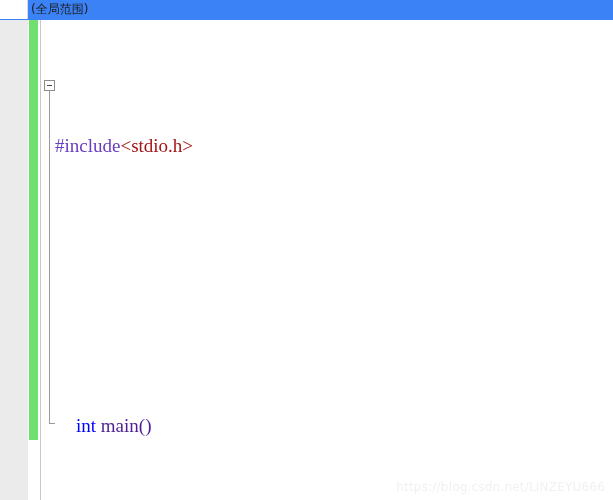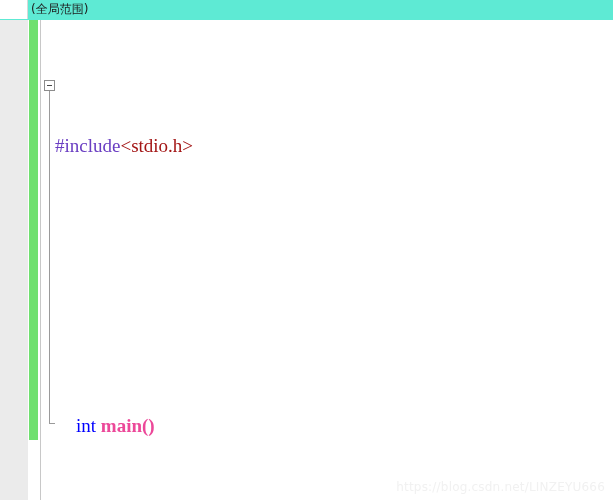--- a/index.html
+++ b/index.html
@@ -13,21 +13,21 @@
     position: relative;
     overflow: hidden;
     font-family: "Liberation Serif", "DejaVu Serif", serif;
   }
 
   
   .scope-bar {
     position: absolute;
     left: 0; top: 0;
     width: 613px; height: 32px;
-    background: #5eead4;
+    background: #3b82f6;
     border-bottom: 1px solid #cfcfcf;
     box-sizing: border-box;
   }
   .scope-bar .left-pad {
     position: absolute;
     left: 0; top: 0;
     width: 28px; height: 19px;
     background: #ffffff;
     border-right: 1px solid #d8d8d8;
     box-sizing: border-box;
@@ -87,21 +87,21 @@
     position: relative;
     height: 28px;
     padding-left: 14px;
     white-space: pre;
   }
 
   
   .kw      { color: #0000ff; margin-left: 21px; }
   .pp      { color: #6a3ec2; }
   .inc     { color: #a31515; }
-  .punct   { color: #ec4899; font-weight: bold; }
+  .punct   { color: #4c1d95; }
 
   
   .fold-box {
     position: absolute;
     left: 44px; top: 60px;
     width: 11px; height: 11px;
     border: 1px solid #8c8c8c;
     background: #ffffff;
     box-sizing: border-box;
   }

